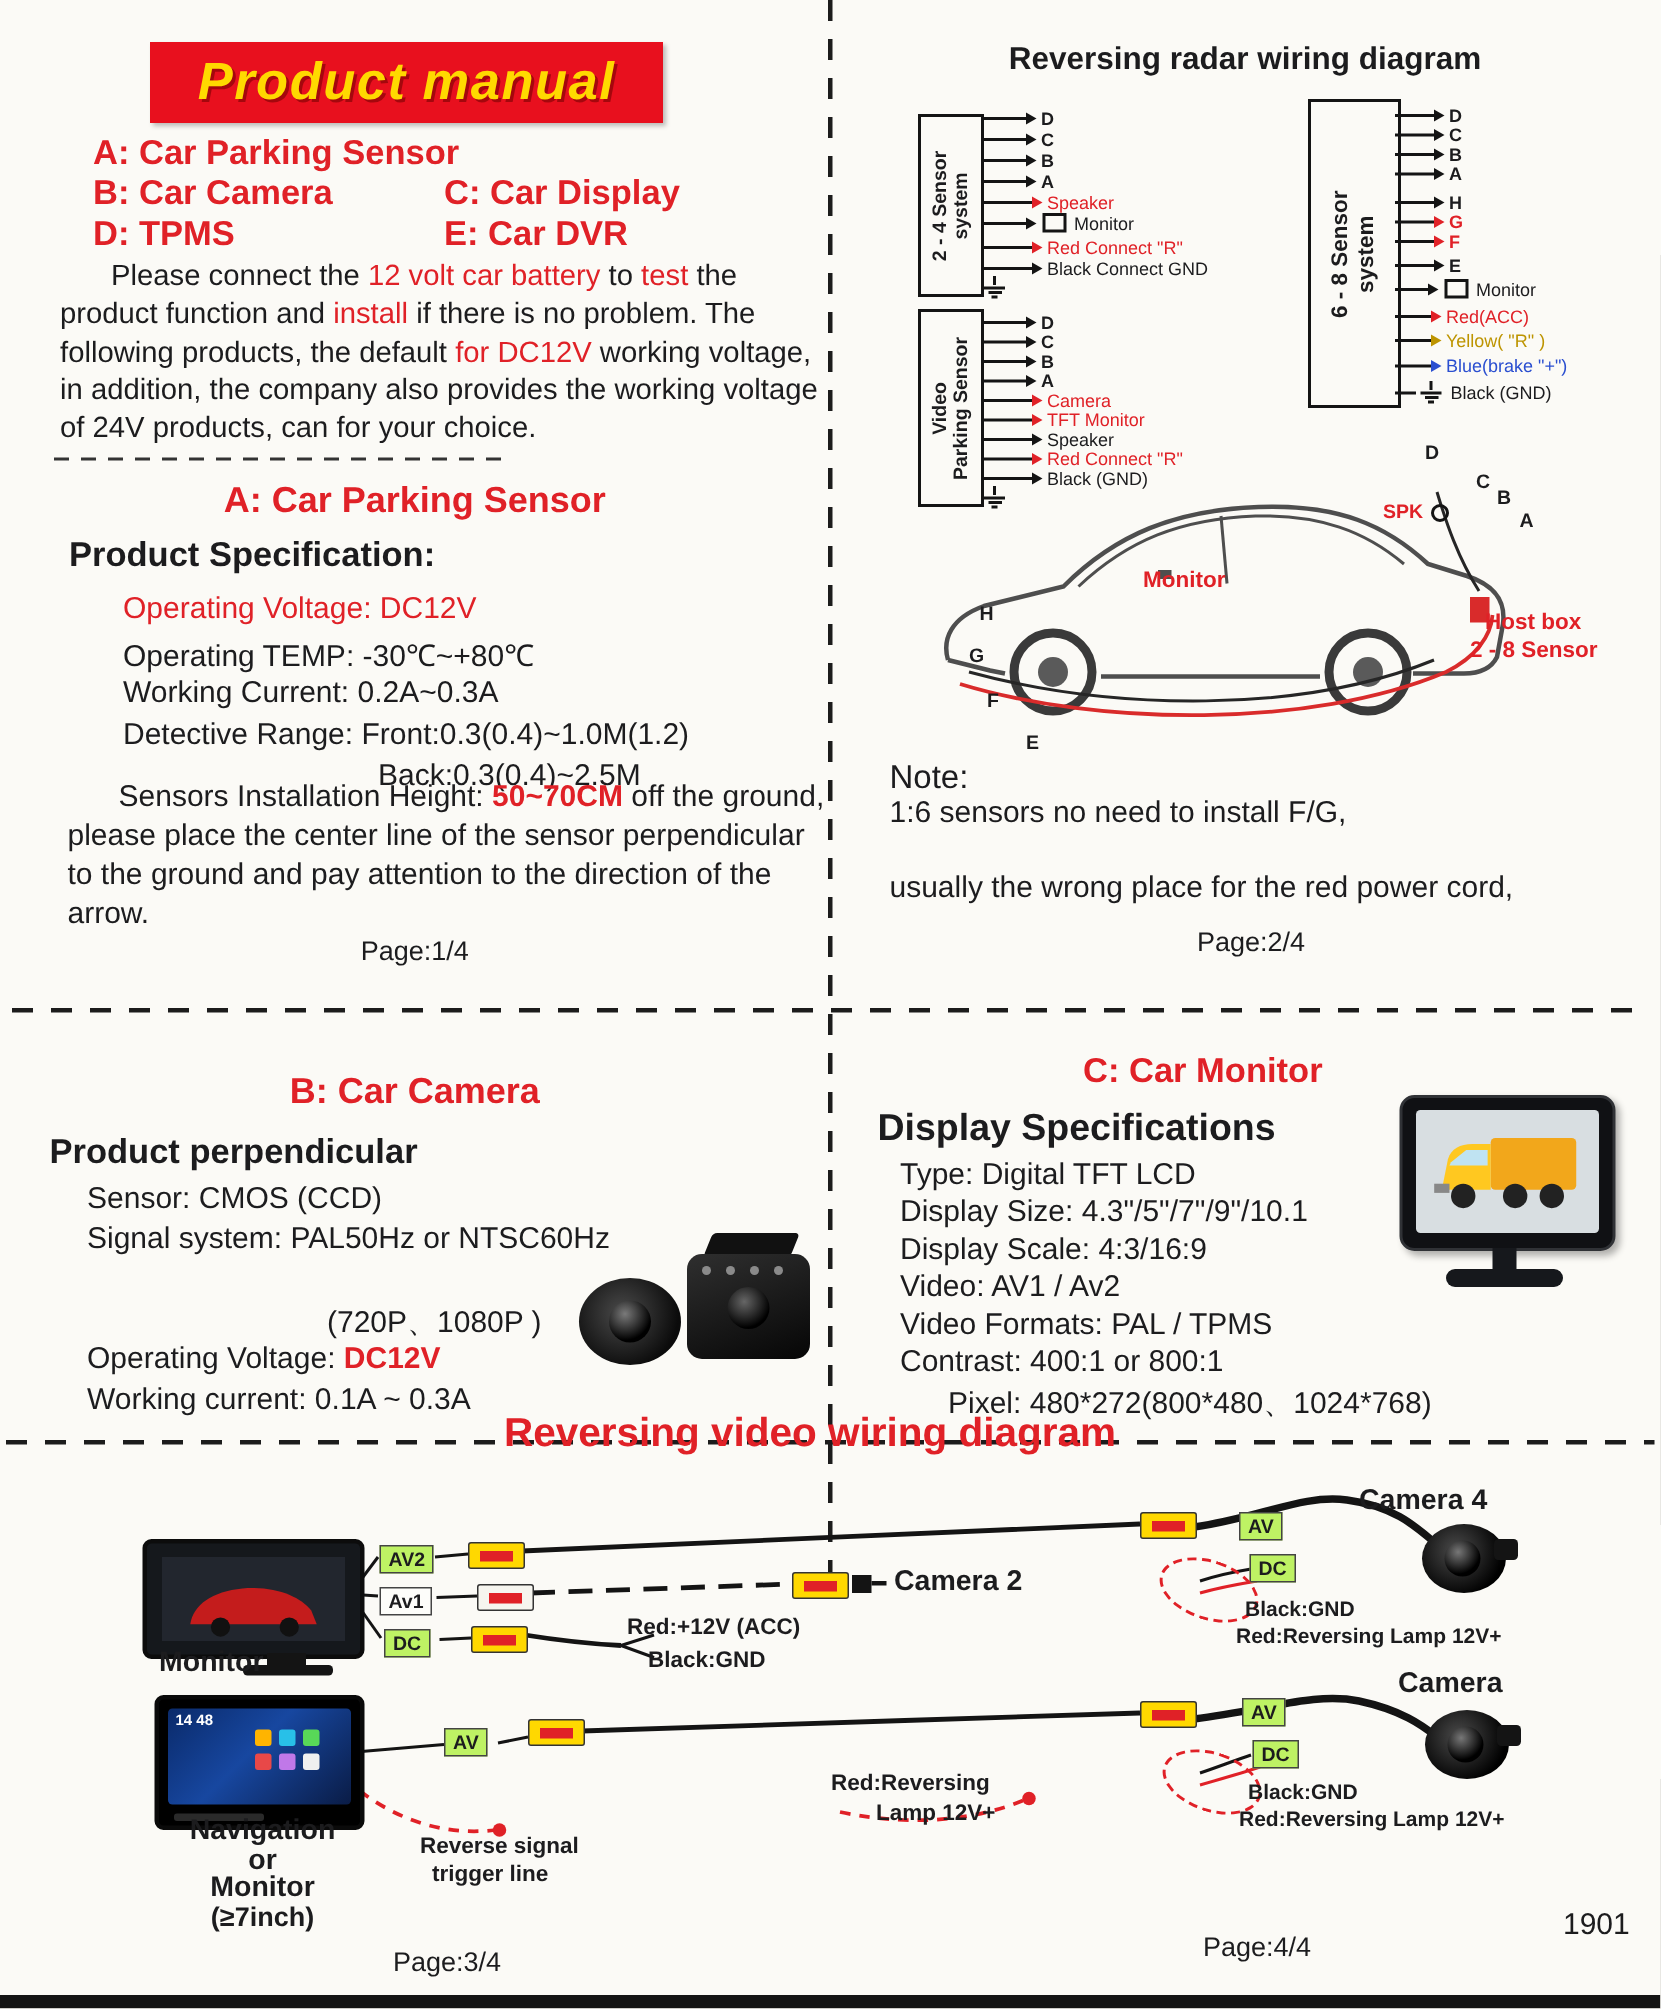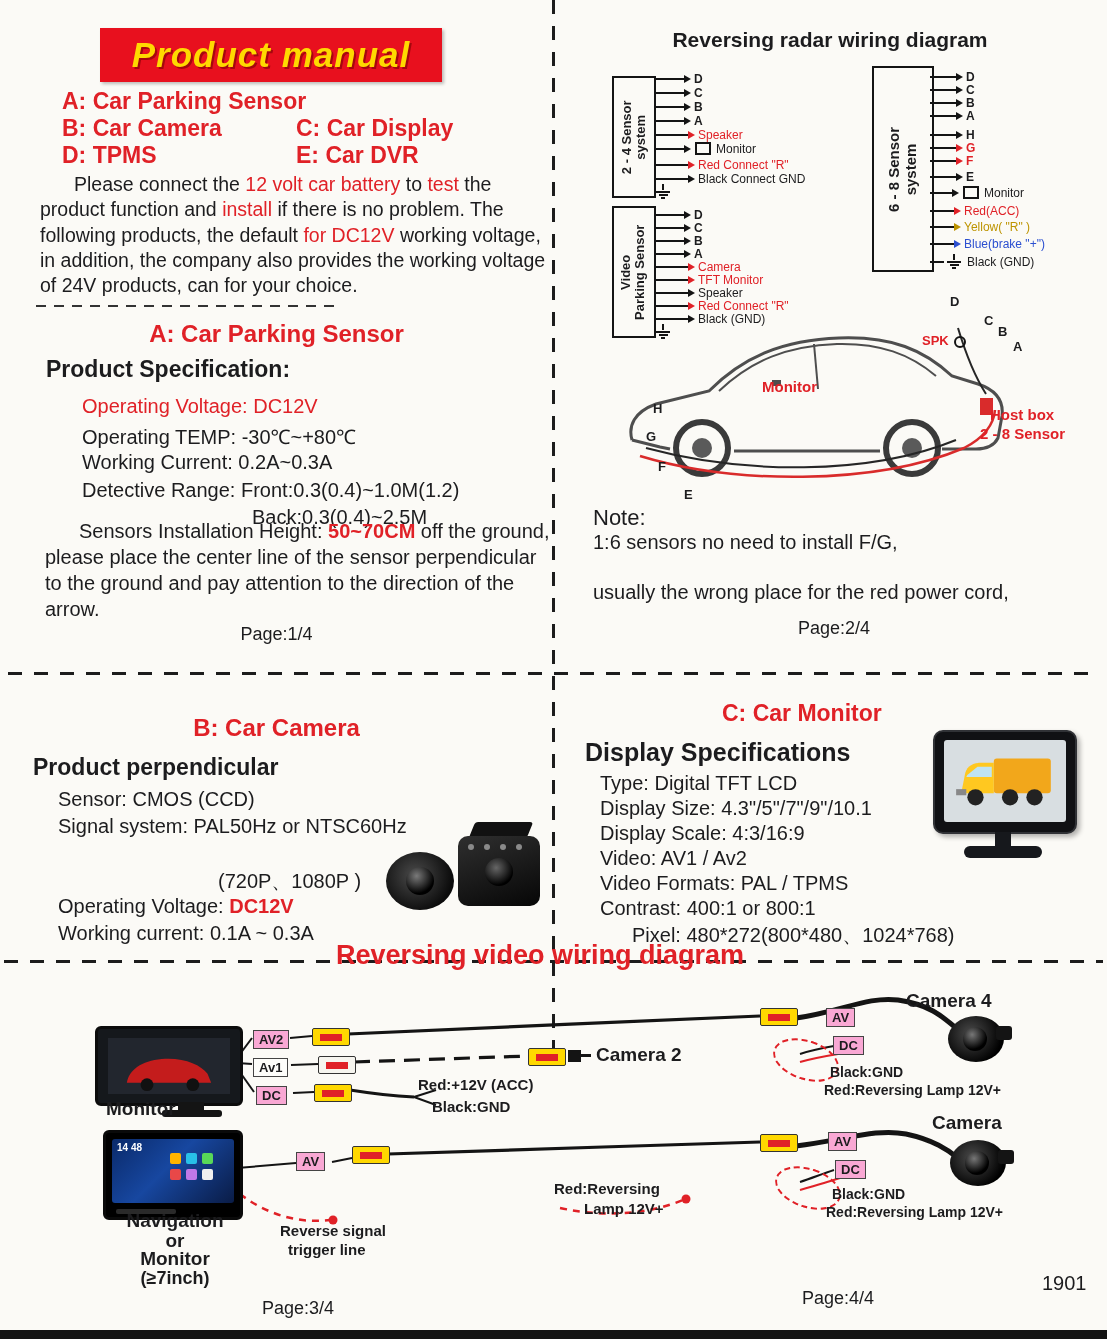--- a/index.html
+++ b/index.html
@@ -72,21 +72,21 @@
 
   
   .wsvg{position:absolute;left:0;top:962px;}
   .w2{stroke:#141414;stroke-width:2;fill:none;}
   .w3{stroke:#141414;stroke-width:3.2;fill:none;}
   .w5{stroke:#141414;stroke-width:5;fill:none;stroke-linecap:round;}
   .dash{stroke-dasharray:16 9;}
   .wr{stroke:#e02127;stroke-width:2.5;fill:none;stroke-dasharray:7 6;}
   .redl{stroke:#e02127;}
   .rdot{fill:#e02127;}
-  .tag{position:absolute;background:#f9a8d4;border:1.5px solid #444;font-weight:bold;font-size:13px;
+  .tag{position:absolute;background:#bef264;border:1.5px solid #444;font-weight:bold;font-size:13px;
        padding:1px 5px;line-height:15px;}
   .tag.wht{background:#fdfdfa;}
   .rca{position:absolute;width:36px;height:16px;background:#ffd800;border:1.5px solid #333;
        display:flex;align-items:center;justify-content:center;border-radius:2px;}
   .rca .core{width:22px;height:7px;background:#e02127;}
   .rca.wht{background:#f6f5ef;}
   .plug{position:absolute;width:13px;height:12px;background:#141414;}
   .plug::after{content:"";position:absolute;left:13px;top:4px;width:10px;height:3px;background:#141414;}
   .rell{position:absolute;width:64px;height:36px;border:2.5px dashed #e02127;border-radius:50%;transform:rotate(18deg);}
   .bmon{position:absolute;width:142px;height:74px;background:#15181c;border:3px solid #0c0c0c;border-radius:6px;

